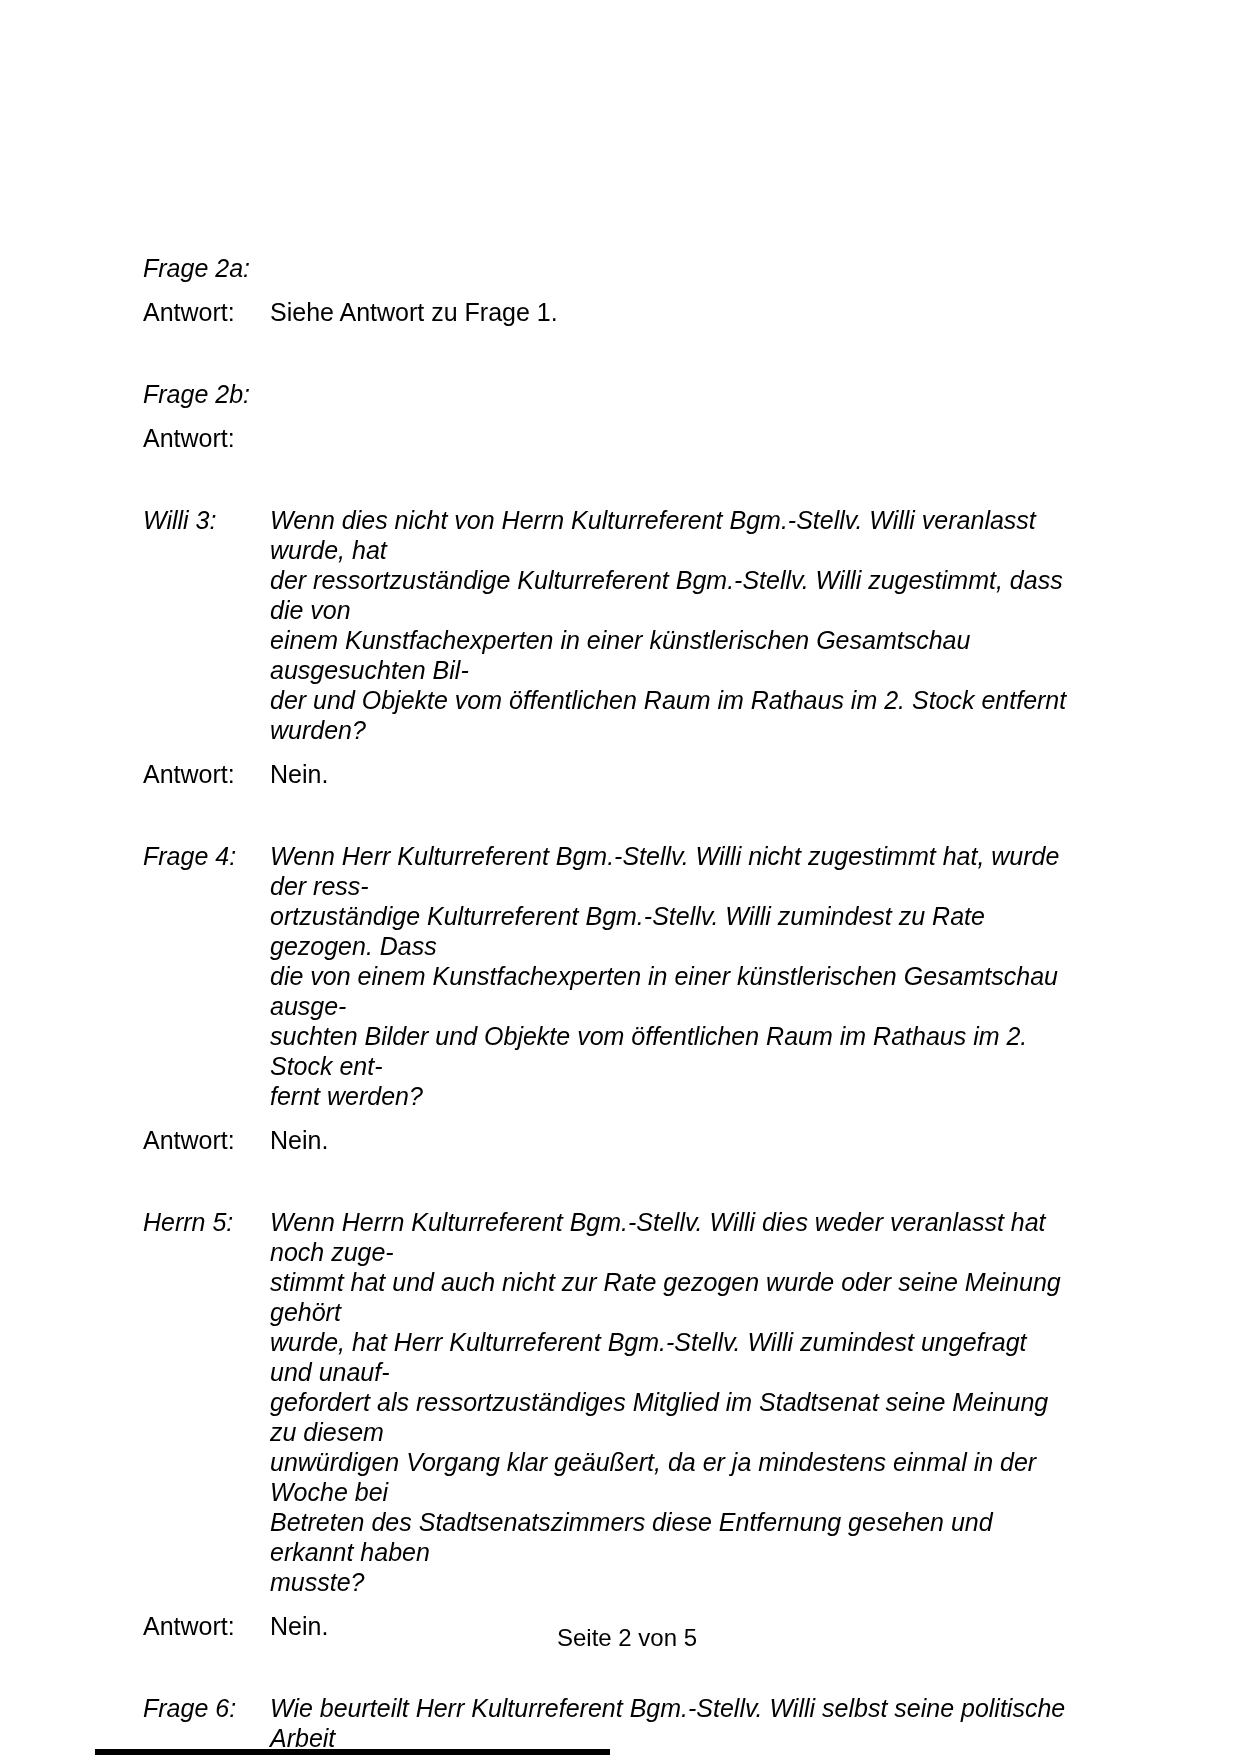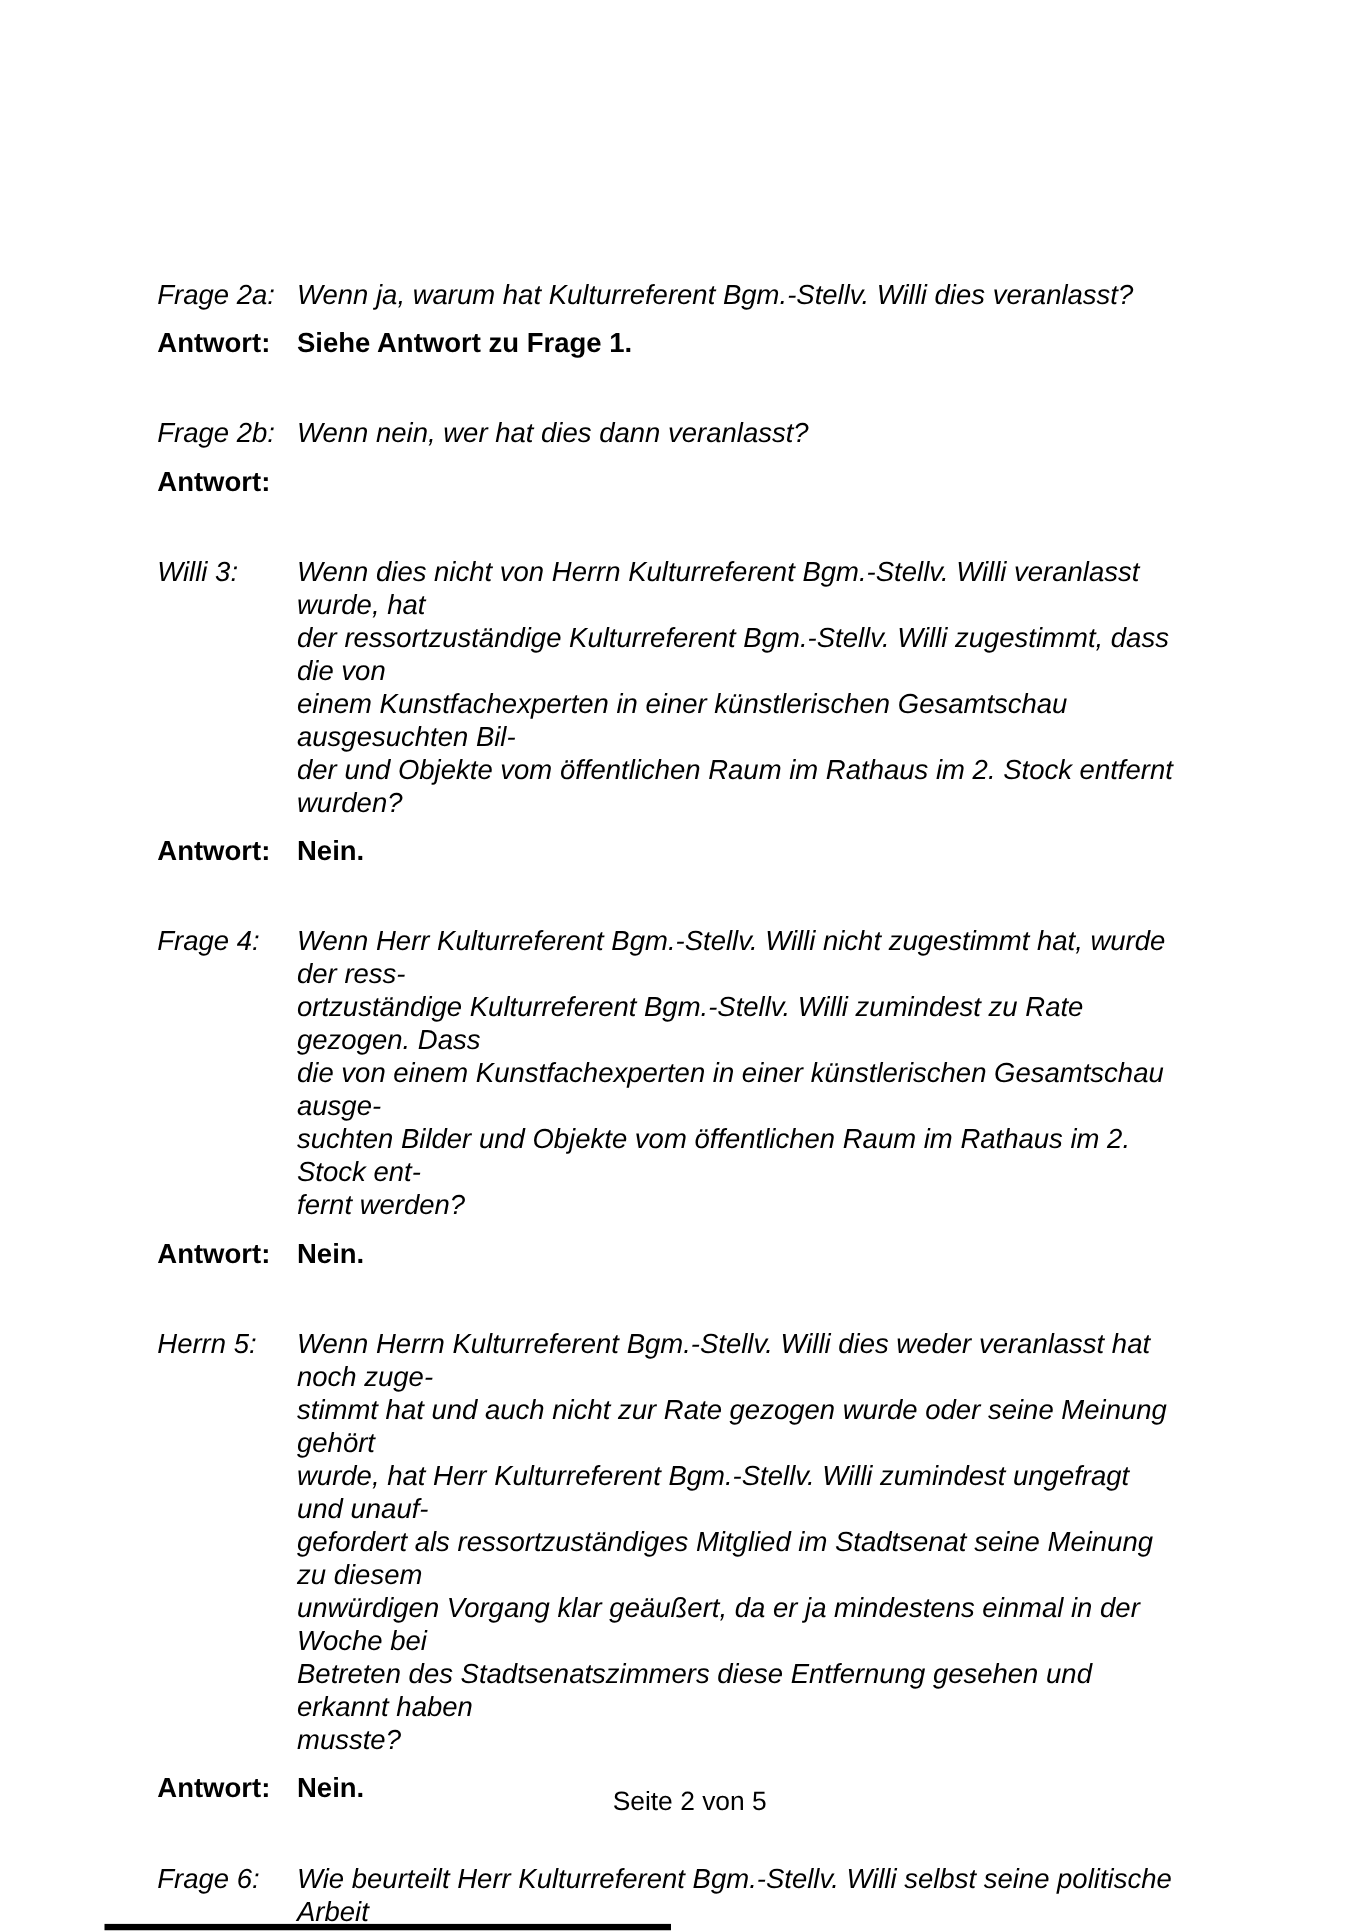--- a/index.html
+++ b/index.html
@@ -32,21 +32,21 @@
     font-size: 25px;
     line-height: 30px;
     white-space: pre-line;
   }
   .question-row .col-label,
   .question-row .col-text {
     font-style: italic;
   }
   .answer-row .col-label,
   .answer-row .col-text {
-    font-weight: bold;
+    font-weight: normal;
   }
   .question-row { margin-bottom: 14px; margin-top: 48px; }
   .answer-row   { margin-bottom: 52px; }
   .page-footer {
     position: absolute;
     left: 13px;
     right: 0;
     top: 1624px;
     text-align: center;
     font-size: 24px;
@@ -62,32 +62,30 @@
   }
 </style>
 </head>
 <body>
 
 <main class="page-content">
 
   <div class="qa-pair">
     <div class="qa-row question-row">
       <div class="col-label">Frage 2a:</div>
-      <div class="col-text">Wenn ja, warum hat Kulturreferent Bgm.-Stellv. Willi dies veranlasst?</div>
     </div>
     <div class="qa-row answer-row">
       <div class="col-label">Antwort:</div>
       <div class="col-text">Siehe Antwort zu Frage 1.</div>
     </div>
   </div>
 
   <div class="qa-pair">
     <div class="qa-row question-row">
       <div class="col-label">Frage 2b:</div>
-      <div class="col-text">Wenn nein, wer hat dies dann veranlasst?</div>
     </div>
     <div class="qa-row answer-row">
       <div class="col-label">Antwort:</div>
     </div>
   </div>
 
   <div class="qa-pair">
     <div class="qa-row question-row">
       <div class="col-label">Willi 3:</div>
       <div class="col-text">Wenn dies nicht von Herrn Kulturreferent Bgm.-Stellv. Willi veranlasst wurde, hat

